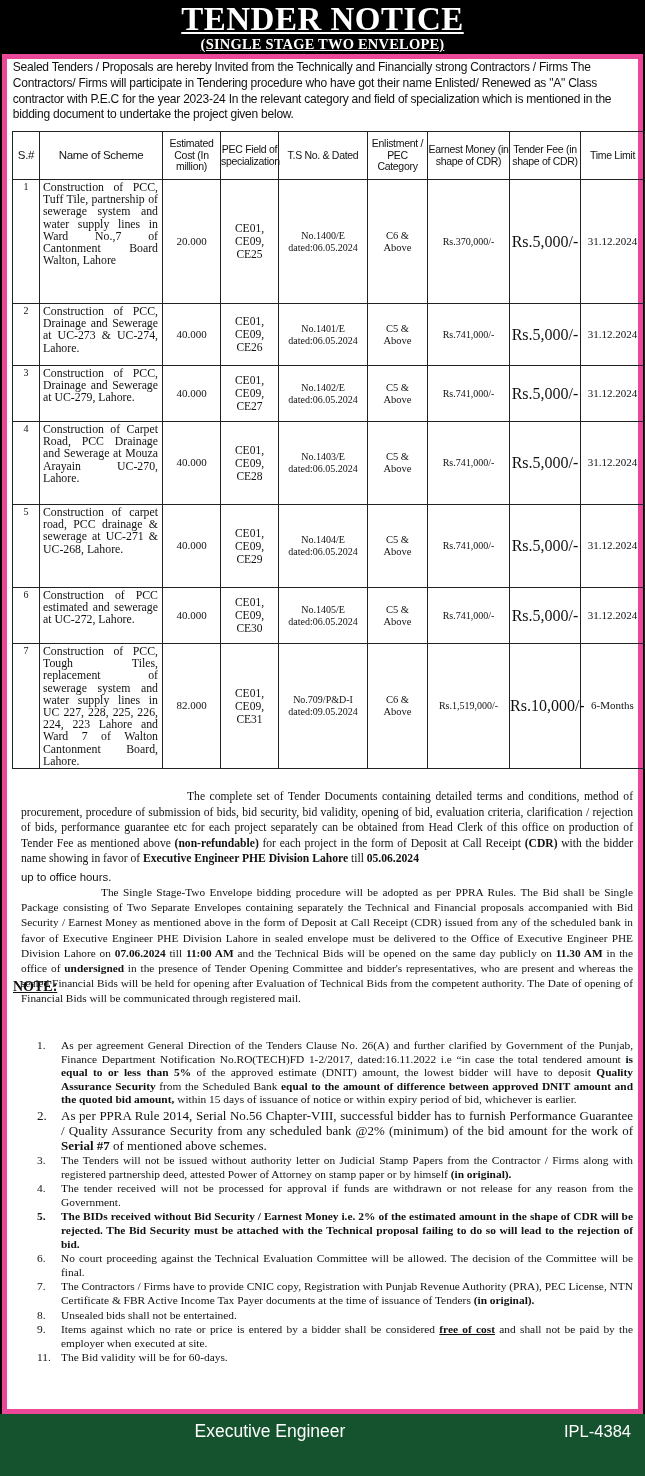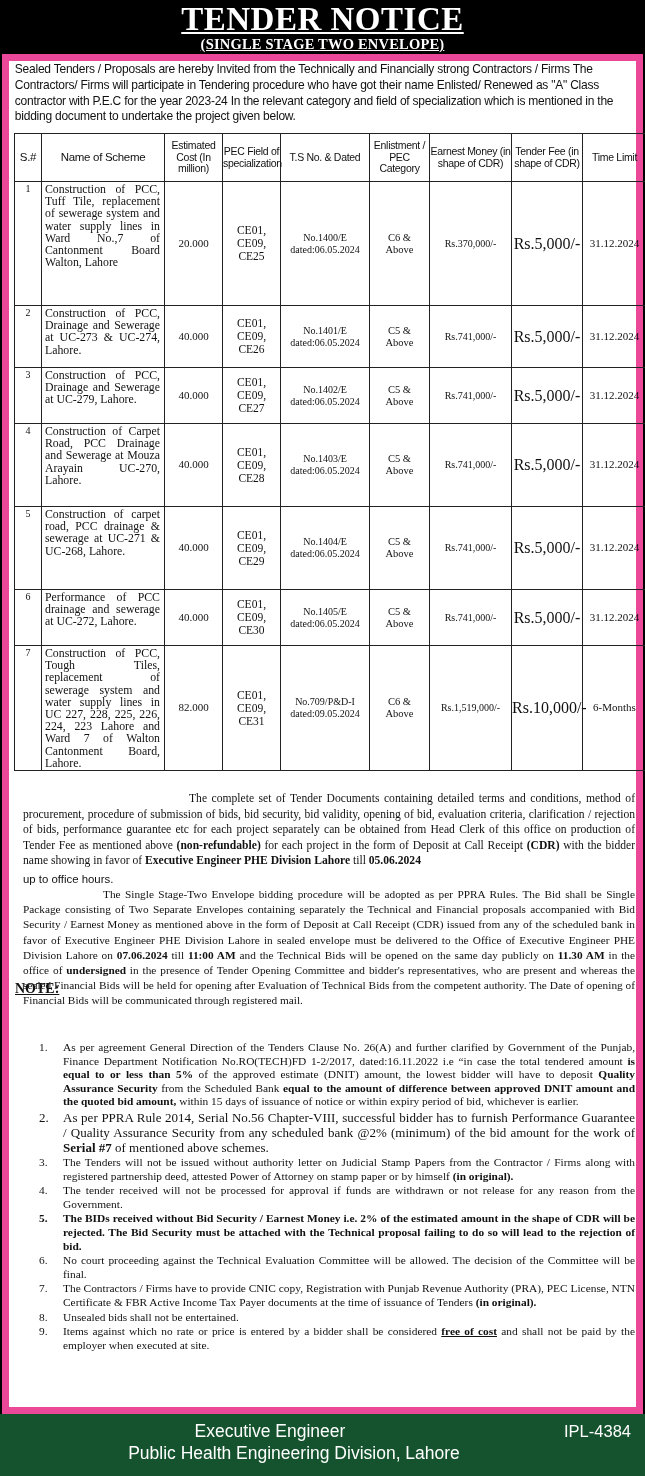--- a/index.html
+++ b/index.html
@@ -16,21 +16,21 @@
     text-decoration-thickness: 2px; text-underline-offset: 2px; letter-spacing: 0.5px;
     display: block; margin-top: 2px;
   }
   .subtitle {
     font-family: "Liberation Serif", serif; font-weight: bold; font-size: 14.5px;
     line-height: 16px; text-decoration: underline; letter-spacing: 0.2px; display: block;
   }
 
   .paper {
     position: absolute; left: 2px; top: 54px; width: 641px; height: 1360px;
-    background: #fff; border: 7px solid #ec4899;
+    background: #fff; border: 5px solid #ec4899;
   }
 
   .intro {
     font-family: "Liberation Sans", sans-serif; font-size: 12.4px; line-height: 15.8px;
     padding: 1px 5px 0 6px; color: #111; letter-spacing: -0.25px;
     transform: scaleX(0.97); transform-origin: left top; width: 650px;
   }
 
   table.tender {
     position: absolute; left: 5px; top: 72px; width: 632px; border-collapse: collapse;
@@ -124,21 +124,21 @@
         <th>T.S No. &amp; Dated</th>
         <th>Enlistment / PEC Category</th>
         <th>Earnest Money (in shape of CDR)</th>
         <th>Tender Fee (in shape of CDR)</th>
         <th>Time Limit</th>
       </tr>
     </thead>
     <tbody id="tender-rows">
         <tr style="height: 124px;">
           <td class="sn"><span>1</span></td>
-          <td class="scheme"><span>Construction of PCC, Tuff Tile, replacement of sewerage system and water supply lines in Ward No.,7 of Cantonment Board Walton, Lahore</span></td>
+          <td class="scheme"><span>Construction of PCC, Tuff Tile, partnership of sewerage system and water supply lines in Ward No.,7 of Cantonment Board Walton, Lahore</span></td>
           <td class="cost"><span>20.000</span></td>
           <td class="pec"><span>CE01,</span><br><span>CE09,</span><br><span>CE25</span></td>
           <td class="ts"><span>No.1400/E</span><br><span>dated:06.05.2024</span></td>
           <td class="cat"><span>C6 &amp;</span><br><span>Above</span></td>
           <td class="money"><span>Rs.370,000/-</span></td>
           <td class="fee"><span>Rs.5,000/-</span></td>
           <td class="time"><span>31.12.2024</span></td>
         </tr>
         <tr style="height: 62px;">
           <td class="sn"><span>2</span></td>
@@ -179,21 +179,21 @@
           <td class="cost"><span>40.000</span></td>
           <td class="pec"><span>CE01,</span><br><span>CE09,</span><br><span>CE29</span></td>
           <td class="ts"><span>No.1404/E</span><br><span>dated:06.05.2024</span></td>
           <td class="cat"><span>C5 &amp;</span><br><span>Above</span></td>
           <td class="money"><span>Rs.741,000/-</span></td>
           <td class="fee"><span>Rs.5,000/-</span></td>
           <td class="time"><span>31.12.2024</span></td>
         </tr>
         <tr style="height: 56px;">
           <td class="sn"><span>6</span></td>
-          <td class="scheme"><span>Performance of PCC drainage and sewerage at UC-272, Lahore.</span></td>
+          <td class="scheme"><span>Construction of PCC estimated and sewerage at UC-272, Lahore.</span></td>
           <td class="cost"><span>40.000</span></td>
           <td class="pec"><span>CE01,</span><br><span>CE09,</span><br><span>CE30</span></td>
           <td class="ts"><span>No.1405/E</span><br><span>dated:06.05.2024</span></td>
           <td class="cat"><span>C5 &amp;</span><br><span>Above</span></td>
           <td class="money"><span>Rs.741,000/-</span></td>
           <td class="fee"><span>Rs.5,000/-</span></td>
           <td class="time"><span>31.12.2024</span></td>
         </tr>
         <tr style="height: 122px;">
           <td class="sn"><span>7</span></td>
@@ -219,20 +219,20 @@
   <ol class="notes">
     <li><span class="num">1.</span><span>As per agreement General Direction of the Tenders Clause No. 26(A) and further clarified by Government of the Punjab, Finance Department Notification No.RO(TECH)FD 1-2/2017, dated:16.11.2022 i.e “in case the total tendered amount </span><b>is equal to or less than 5%</b><span> of the approved estimate (DNIT) amount, the lowest bidder will have to deposit </span><b>Quality Assurance Security</b><span> from the Scheduled Bank </span><b>equal to the amount of difference between approved DNIT amount and the quoted bid amount,</b><span> within 15 days of issuance of notice or within expiry period of bid, whichever is earlier.</span></li>
     <li class="big-font"><span class="num">2.</span><span>As per PPRA Rule 2014, Serial No.56 Chapter-VIII, successful bidder has to furnish Performance Guarantee / Quality Assurance Security from any scheduled bank @2% (minimum) of the bid amount for the work of </span><b>Serial #7</b><span> of mentioned above schemes.</span></li>
     <li><span class="num">3.</span><span>The Tenders will not be issued without authority letter on Judicial Stamp Papers from the Contractor / Firms along with registered partnership deed, attested Power of Attorney on stamp paper or by himself </span><b>(in original).</b></li>
     <li><span class="num">4.</span><span>The tender received will not be processed for approval if funds are withdrawn or not release for any reason from the Government.</span></li>
     <li class="all-bold"><span class="num">5.</span><span>The BIDs received without Bid Security / Earnest Money i.e. 2% of the estimated amount in the shape of CDR will be rejected. The Bid Security must be attached with the Technical proposal failing to do so will lead to the rejection of bid.</span></li>
     <li><span class="num">6.</span><span>No court proceeding against the Technical Evaluation Committee will be allowed. The decision of the Committee will be final.</span></li>
     <li><span class="num">7.</span><span>The Contractors / Firms have to provide CNIC copy, Registration with Punjab Revenue Authority (PRA), PEC License, NTN Certificate &amp; FBR Active Income Tax Payer documents at the time of issuance of Tenders </span><b>(in original).</b></li>
     <li><span class="num">8.</span><span>Unsealed bids shall not be entertained.</span></li>
     <li><span class="num">9.</span><span>Items against which no rate or price is entered by a bidder shall be considered </span><span class="u">free of cost</span><span> and shall not be paid by the employer when executed at site.</span></li>
+    <li><span class="num">11.</span><span>The Bid validity will be for 60-days.</span></li>
   </ol>
 </div>
 
 <div class="footer">
   <div class="sig1">Executive Engineer</div>
-  <div class="sig2">Public Health Engineering Division, Lahore</div>
   <div class="ipl">IPL-4384</div>
 </div>
 
 </body></html>

